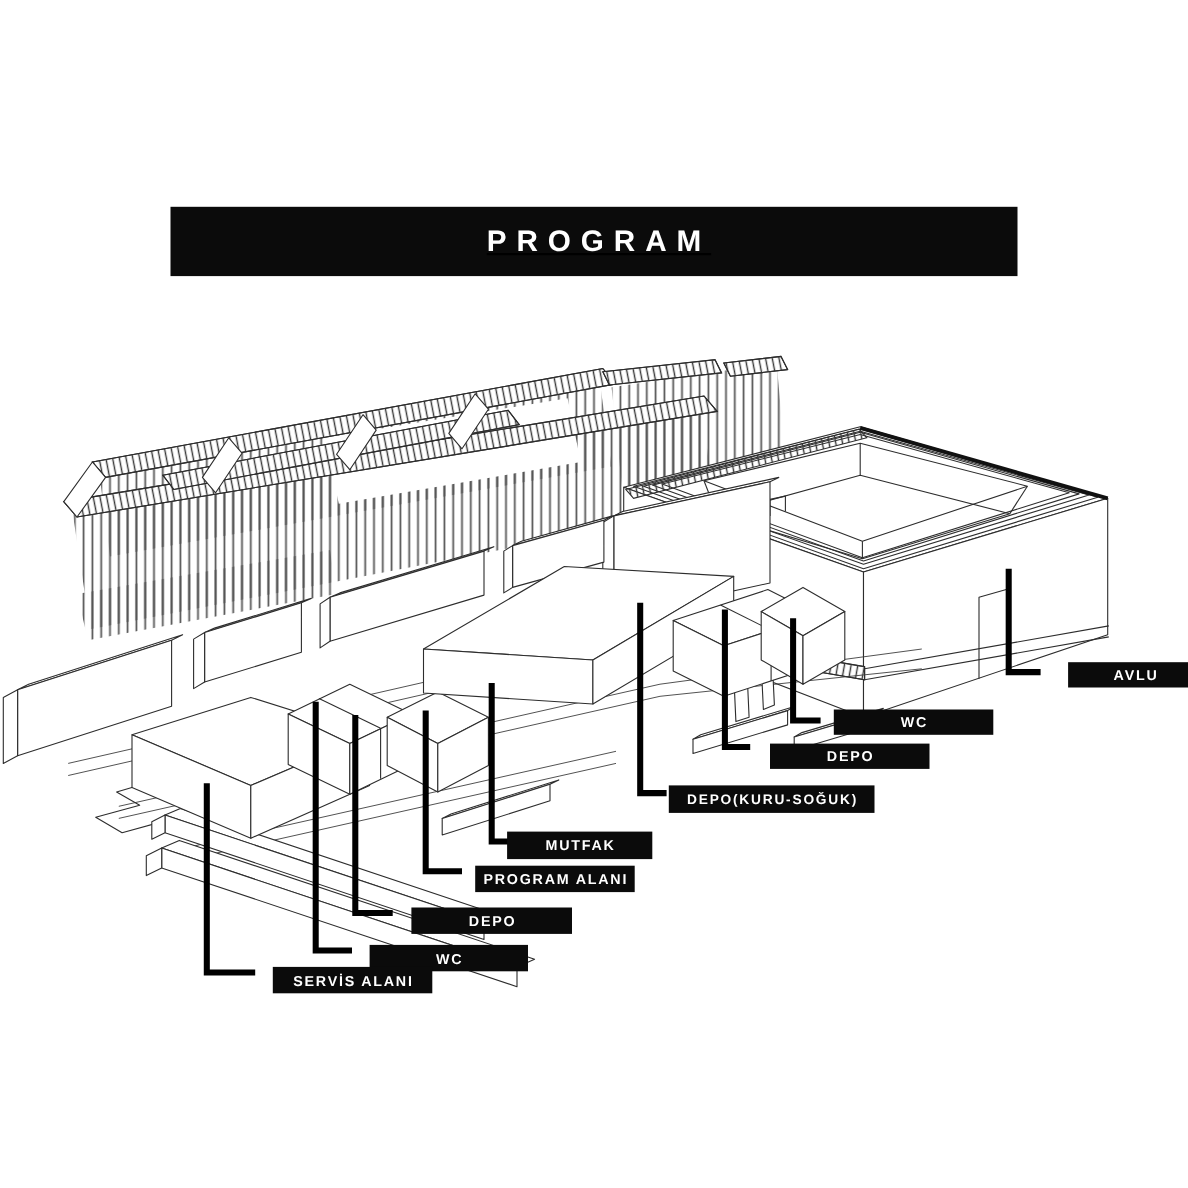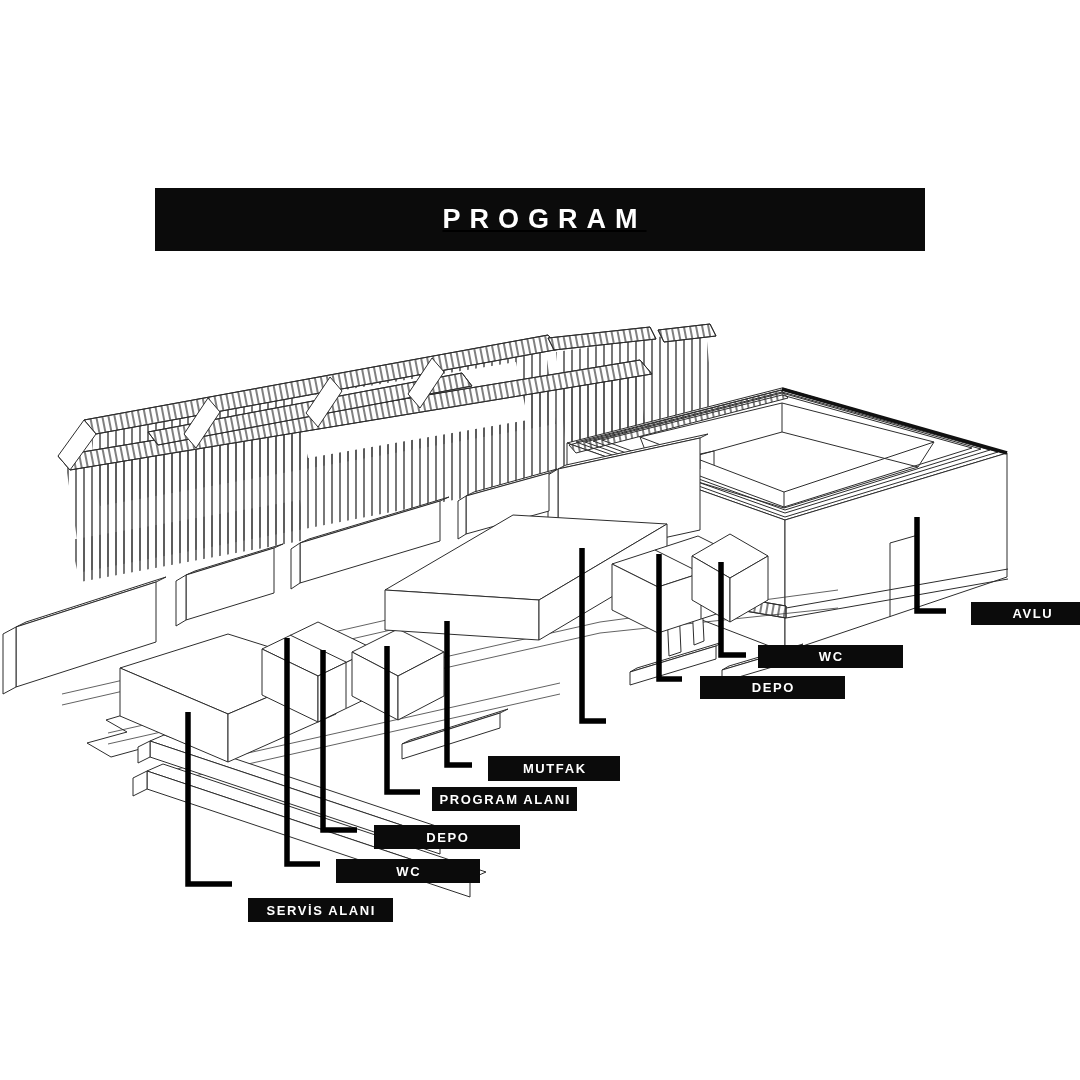--- a/index.html
+++ b/index.html
@@ -8,25 +8,25 @@
   .banner{position:absolute;left:155px;top:188px;width:770px;height:63px;background:#0b0b0b;
           display:flex;align-items:center;justify-content:center;text-decoration:underline;}
   .banner span{color:#ffffff;font-size:27px;font-weight:bold;letter-spacing:9px;text-indent:9px;}
   .lb{position:absolute;background:#0b0b0b;color:#ffffff;font-weight:bold;
       display:flex;align-items:center;justify-content:center;font-size:13px;
       letter-spacing:1.6px;text-indent:1.6px;}
   #lb-avlu     {left:971px;top:602px;width:122px;height:23px;}
   #lb-wc-right {left:758px;top:645px;width:145px;height:23px;}
   #lb-depo-right{left:700px;top:676px;width:145px;height:23px;}
   #lb-depo-ks  {left:608px;top:714px;width:187px;height:25px;font-size:12.5px;}
-  #lb-mutfak   {left:488px;top:756px;width:132px;height:25px;}
+  #lb-mutfak   {left:461px;top:756px;width:132px;height:25px;}
   #lb-hazirlik {left:432px;top:787px;width:145px;height:24px;}
   #lb-depo-left{left:374px;top:825px;width:146px;height:24px;}
   #lb-wc-left  {left:336px;top:859px;width:144px;height:24px;}
-  #lb-servis   {left:248px;top:898px;width:145px;height:24px;}
+  #lb-servis   {left:248px;top:879px;width:145px;height:24px;}
   svg{position:absolute;left:0;top:0;}
   .wf{fill:#ffffff;stroke:#2d2d2d;stroke-width:1;stroke-linejoin:round;}
   .nf{fill:none;stroke:#2d2d2d;stroke-width:1;stroke-linejoin:round;}
   .thin{fill:none;stroke:#3a3a3a;stroke-width:0.8;}
   .cols{fill:url(#cols);stroke:none;}
   .rg{fill:url(#rungA);stroke:#2d2d2d;stroke-width:1;}
   .rgC{fill:url(#rungC);stroke:#2d2d2d;stroke-width:1;}
   .ld{fill:none;stroke:#000000;stroke-width:5.5;}
   .dark{stroke:#111;stroke-width:3.5;fill:none;}
 </style>
@@ -219,19 +219,20 @@
       <polyline class="ld" points="582,548 582,721 606,721"></polyline>
       <polyline class="ld" points="659,554 659,679 682,679"></polyline>
       <polyline class="ld" points="721,562 721,655 746,655"></polyline>
       <polyline class="ld" points="917,517 917,611 946,611"></polyline>
     </g>
   </svg>
 
   <div class="lb" id="lb-avlu">AVLU</div>
   <div class="lb" id="lb-wc-right">WC</div>
   <div class="lb" id="lb-depo-right">DEPO</div>
+  <div class="lb" id="lb-depo-ks">DEPO(KURU-SOĞUK)</div>
   <div class="lb" id="lb-mutfak">MUTFAK</div>
   <div class="lb" id="lb-hazirlik">PROGRAM ALANI</div>
   <div class="lb" id="lb-depo-left">DEPO</div>
   <div class="lb" id="lb-wc-left">WC</div>
   <div class="lb" id="lb-servis">SERVİS ALANI</div>
 
 </div>
 
 </body></html>

